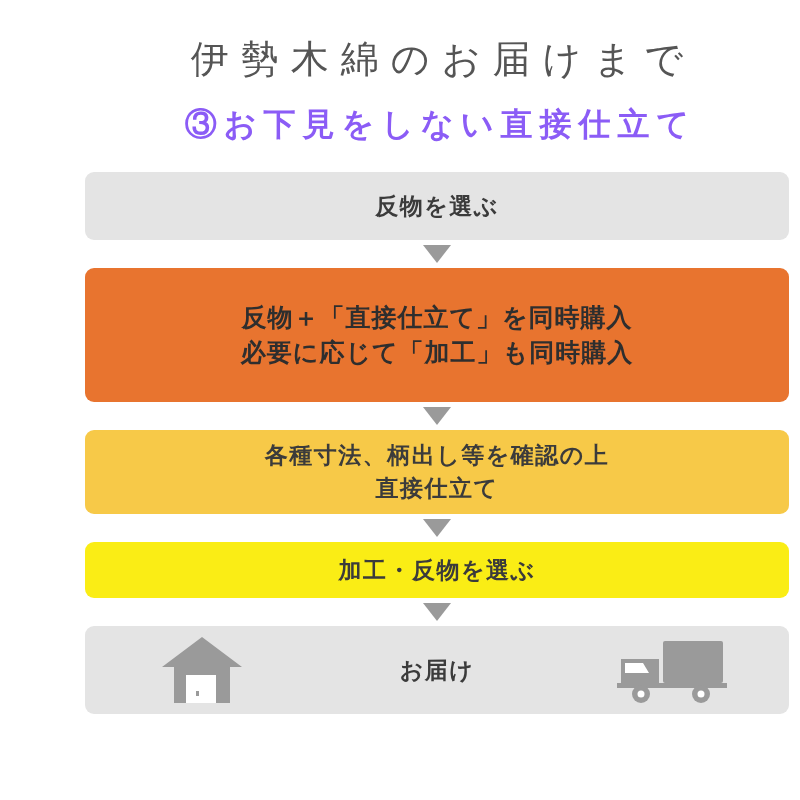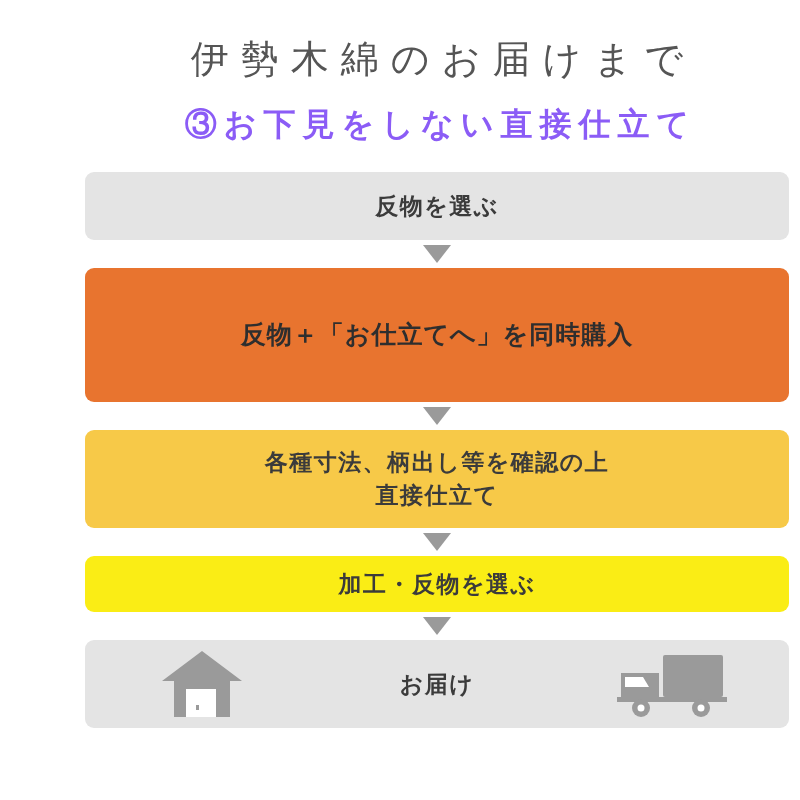--- a/index.html
+++ b/index.html
@@ -71,21 +71,21 @@
     position: relative;
   }
   .step .lines {
     line-height: 1.42;
     font-size: 23px;
     letter-spacing: 1.5px;
   }
   .step-1 { height: 68px; background: #e4e4e4; }
   .step-2 { height: 134px; background: #e8742f; color: #2e2e2e; }
   .step-2 .lines { font-size: 25px; letter-spacing: 1px; }
-  .step-3 { height: 98px; background: #f7c948; }
+  .step-3 { height: 84px; background: #f7c948; }
   .step-3 .lines { font-size: 23px; }
   .step-4 { height: 56px; background: #faed15; }
   .step-5 { height: 88px; background: #e4e4e4; }
 
   .arrow {
     width: 704px;
     height: 28px;
     display: flex;
     align-items: center;
     justify-content: center;
@@ -132,21 +132,22 @@
         <div>反物を選ぶ</div>
       </div>
     </div>
 
     <div class="arrow">
       <i></i>
     </div>
 
     <div class="step step-2">
       <div class="lines">
-        <div>反物＋「お仕立てへ」を同時購入</div>
+        <div>反物＋「直接仕立て」を同時購入</div>
+        <div>必要に応じて「加工」も同時購入</div>
       </div>
     </div>
 
     <div class="arrow">
       <i></i>
     </div>
 
     <div class="step step-3">
       <div class="lines">
         <div>各種寸法、柄出し等を確認の上</div>

